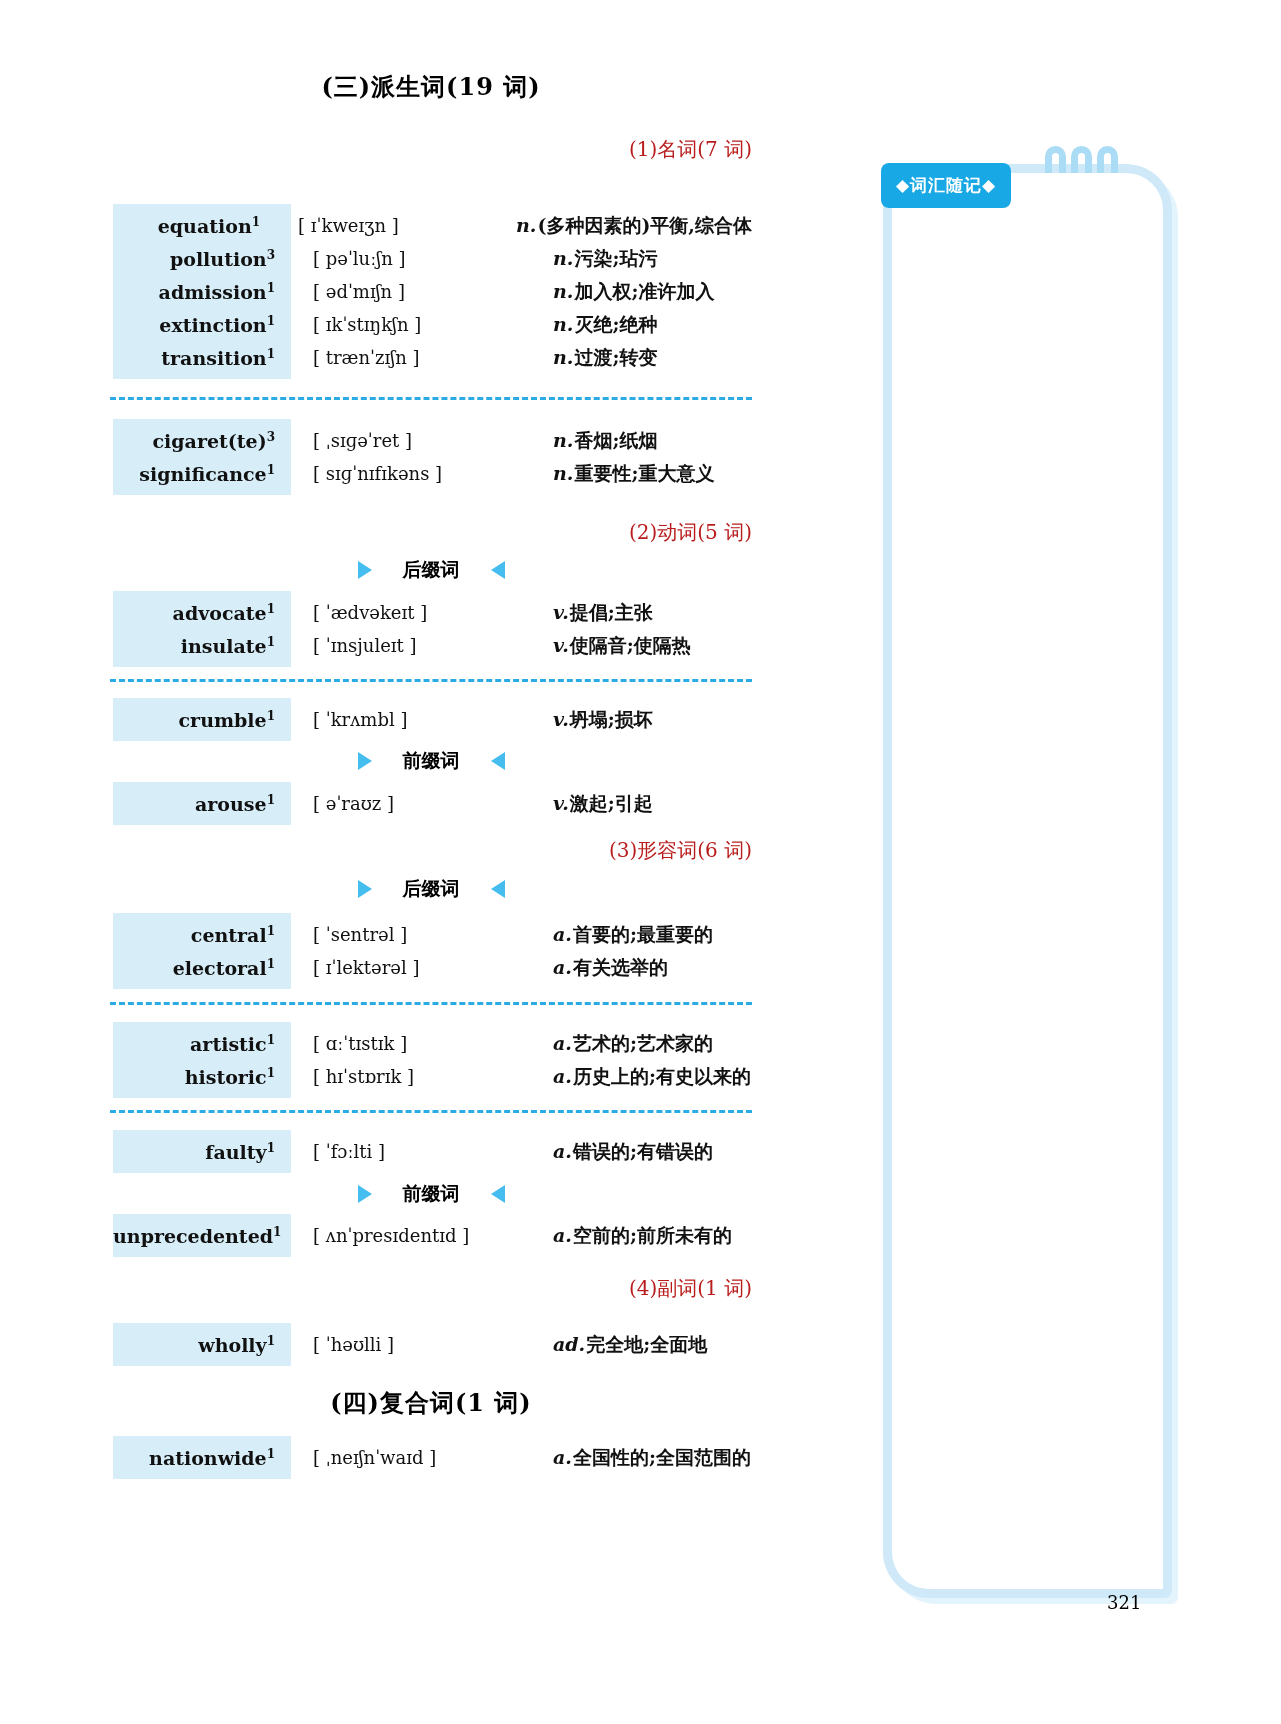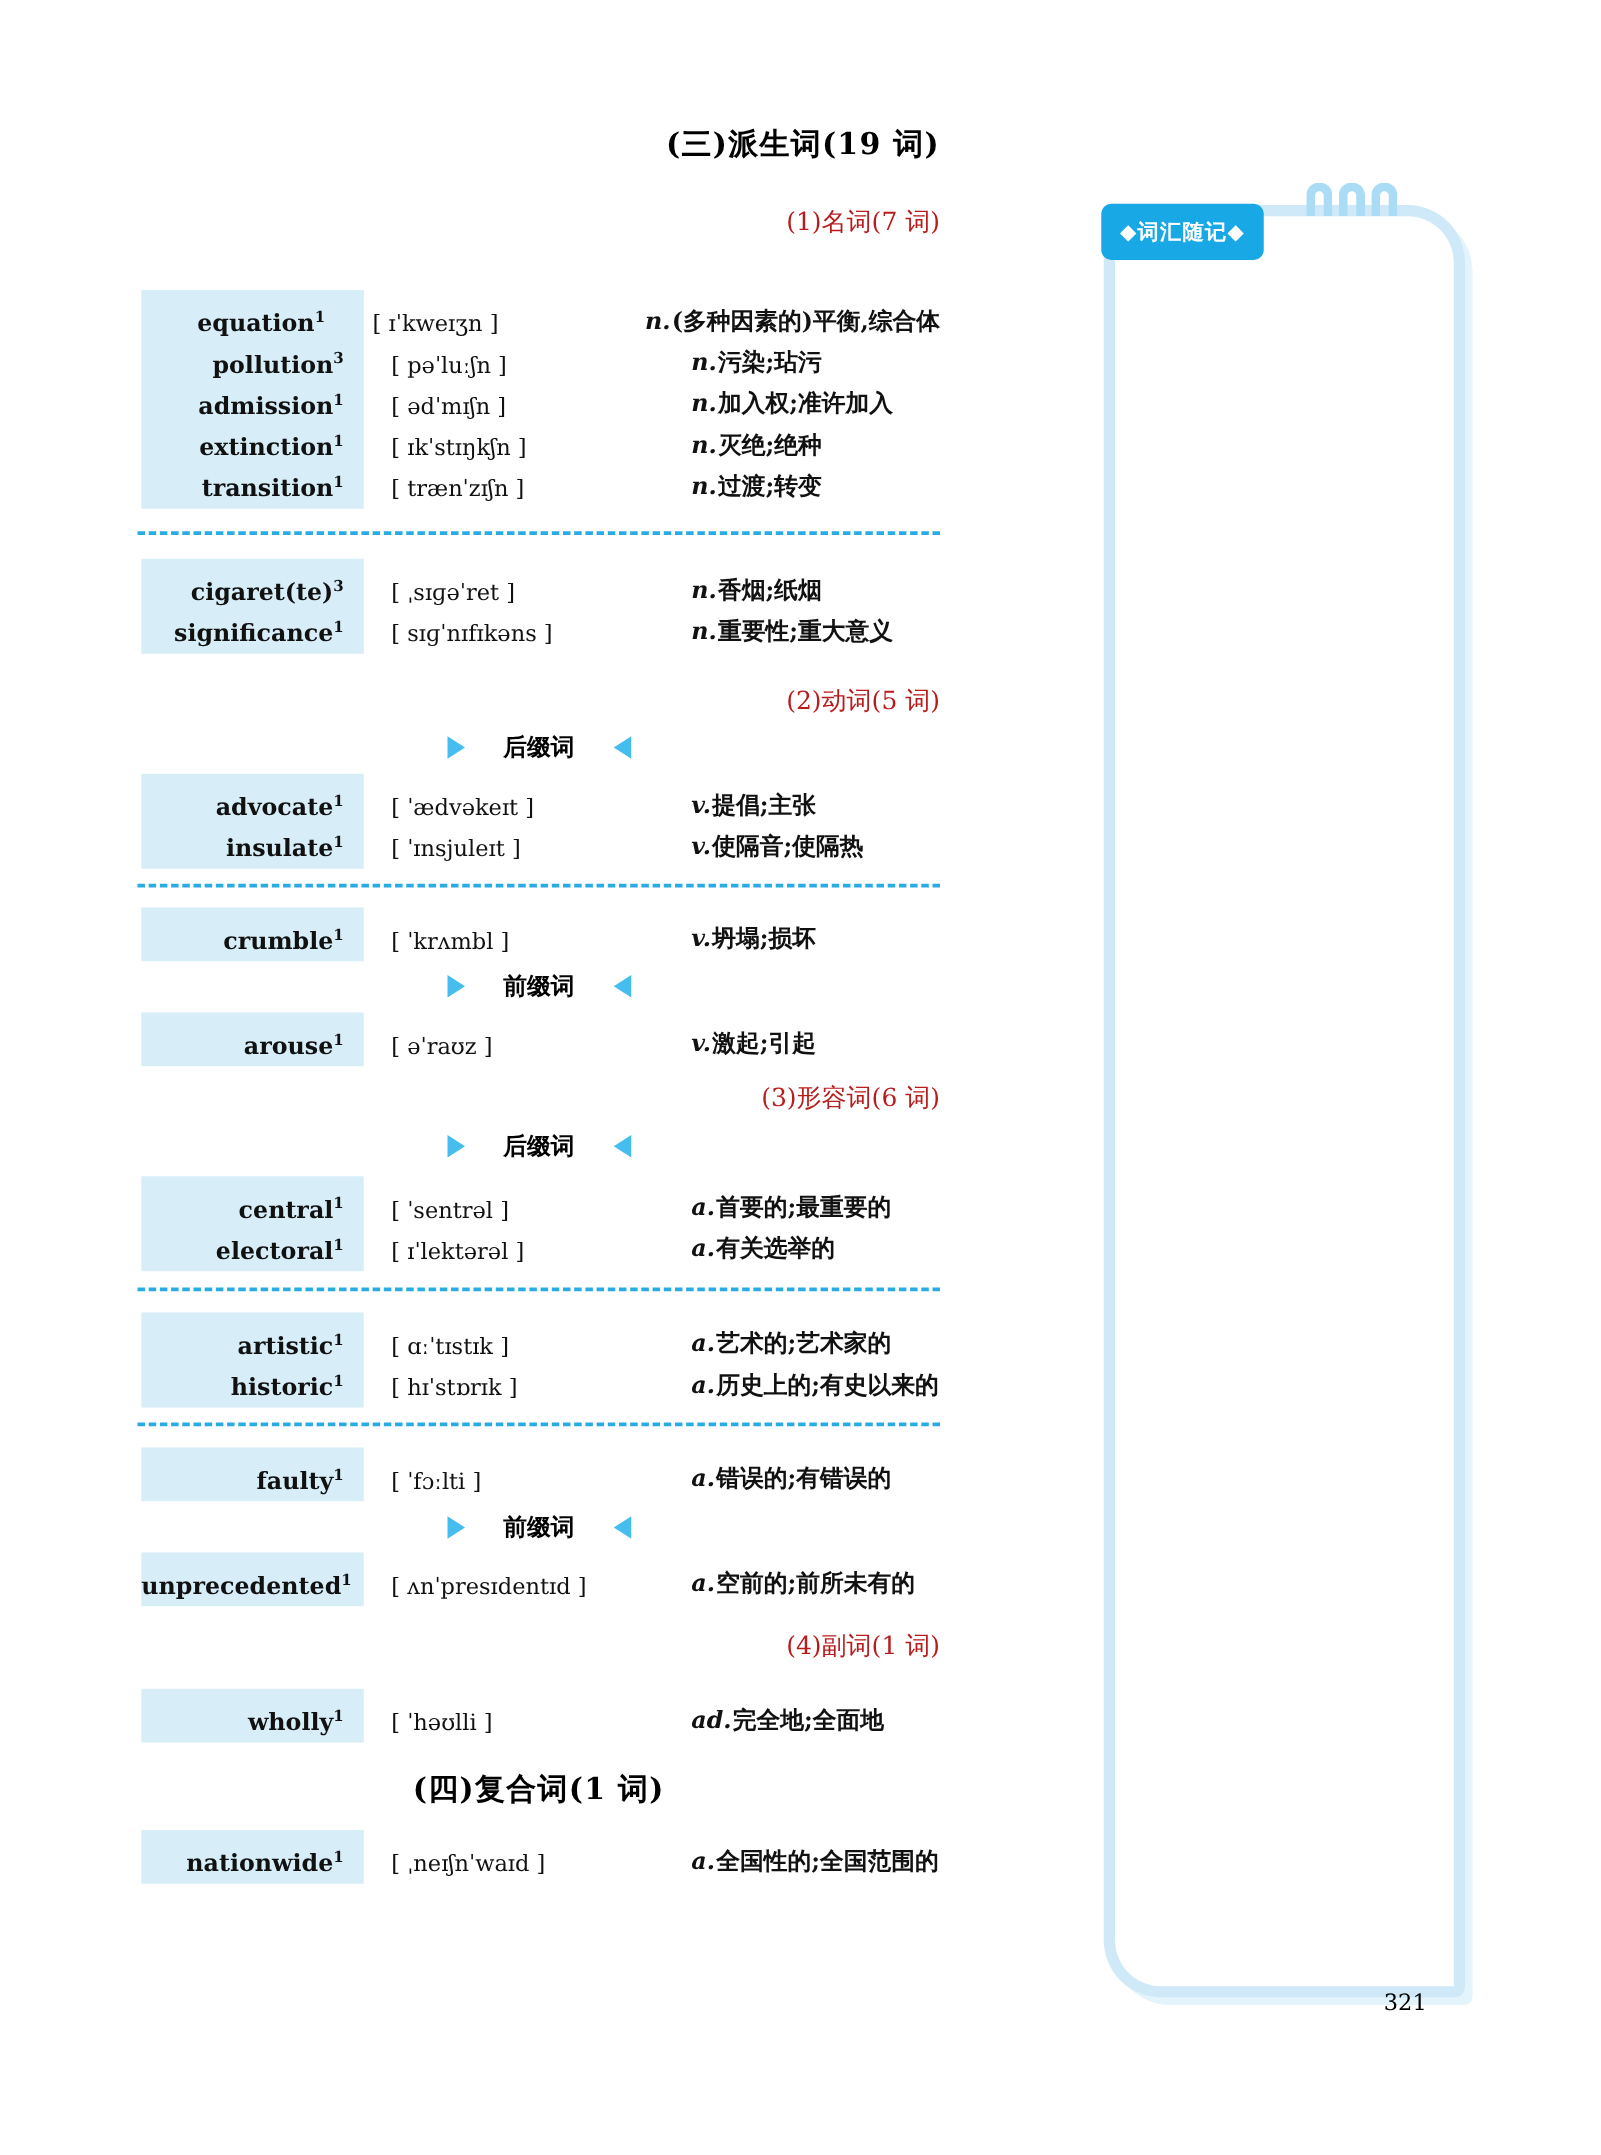--- a/index.html
+++ b/index.html
@@ -22,21 +22,21 @@
     font-weight:bold;font-size:19px;color:#000;gap:24px;
   }
   .tri{width:0;height:0;display:inline-block;}
   .tri-r{border-left:14px solid #45bdef;border-top:9px solid transparent;border-bottom:9px solid transparent;margin-right:7px;}
   .tri-l{border-right:14px solid #45bdef;border-top:9px solid transparent;border-bottom:9px solid transparent;margin-left:7px;}
 
   .divider{height:0;border-top:3px dashed #2aabe3;width:100%;}
 
   .group{position:relative;padding:5px 0;}
   .group-bg{position:absolute;left:3px;top:0;height:100%;width:178px;background:#d7eef9;}
-  .row{position:relative;display:flex;align-items:flex-end;height:33px;}
+  .row{position:relative;display:flex;align-items:center;height:33px;}
   .cell-word{
     width:178px;margin-left:3px;text-align:right;padding-right:16px;box-sizing:border-box;
     font-weight:bold;font-size:19px;white-space:nowrap;
   }
   .cell-word sup{font-size:12px;line-height:0;}
   .cell-ipa{margin-left:22px;width:240px;font-weight:normal;font-size:18px;white-space:nowrap;}
   .cell-meaning{flex:1;font-weight:bold;font-size:19px;white-space:nowrap;}
   .pos{font-style:italic;margin-right:1px;}
 
   .note-box{
@@ -57,21 +57,21 @@
   .ring1{left:1045px;} .ring2{left:1071px;} .ring3{left:1097px;}
 
   .page-number{
     position:absolute;left:1107px;top:1592px;font-weight:normal;font-size:18px;color:#000;
   }
 </style>
 </head>
 <body>
 
 <div class="content" id="content">
-    <div class="block-title" style="margin-top: 100px; text-align: right;">(三)派生词(19 词)</div>
+    <div class="block-title" style="margin-top: 72px;">(三)派生词(19 词)</div>
     <div class="block-sub" style="margin-top: 34px;">(1)名词(7 词)</div>
     <div class="group" style="margin-top: 42px;">
       <div class="group-bg"></div>
       <div class="row">
         <div class="cell-word"><span>equation</span><sup>1</sup></div>
         <div class="cell-ipa">[ ɪˈkweɪʒn ]</div>
         <div class="cell-meaning"><span class="pos">n.</span><span>(多种因素的)平衡,综合体</span></div>
       </div>
       <div class="row">
         <div class="cell-word"><span>pollution</span><sup>3</sup></div>

